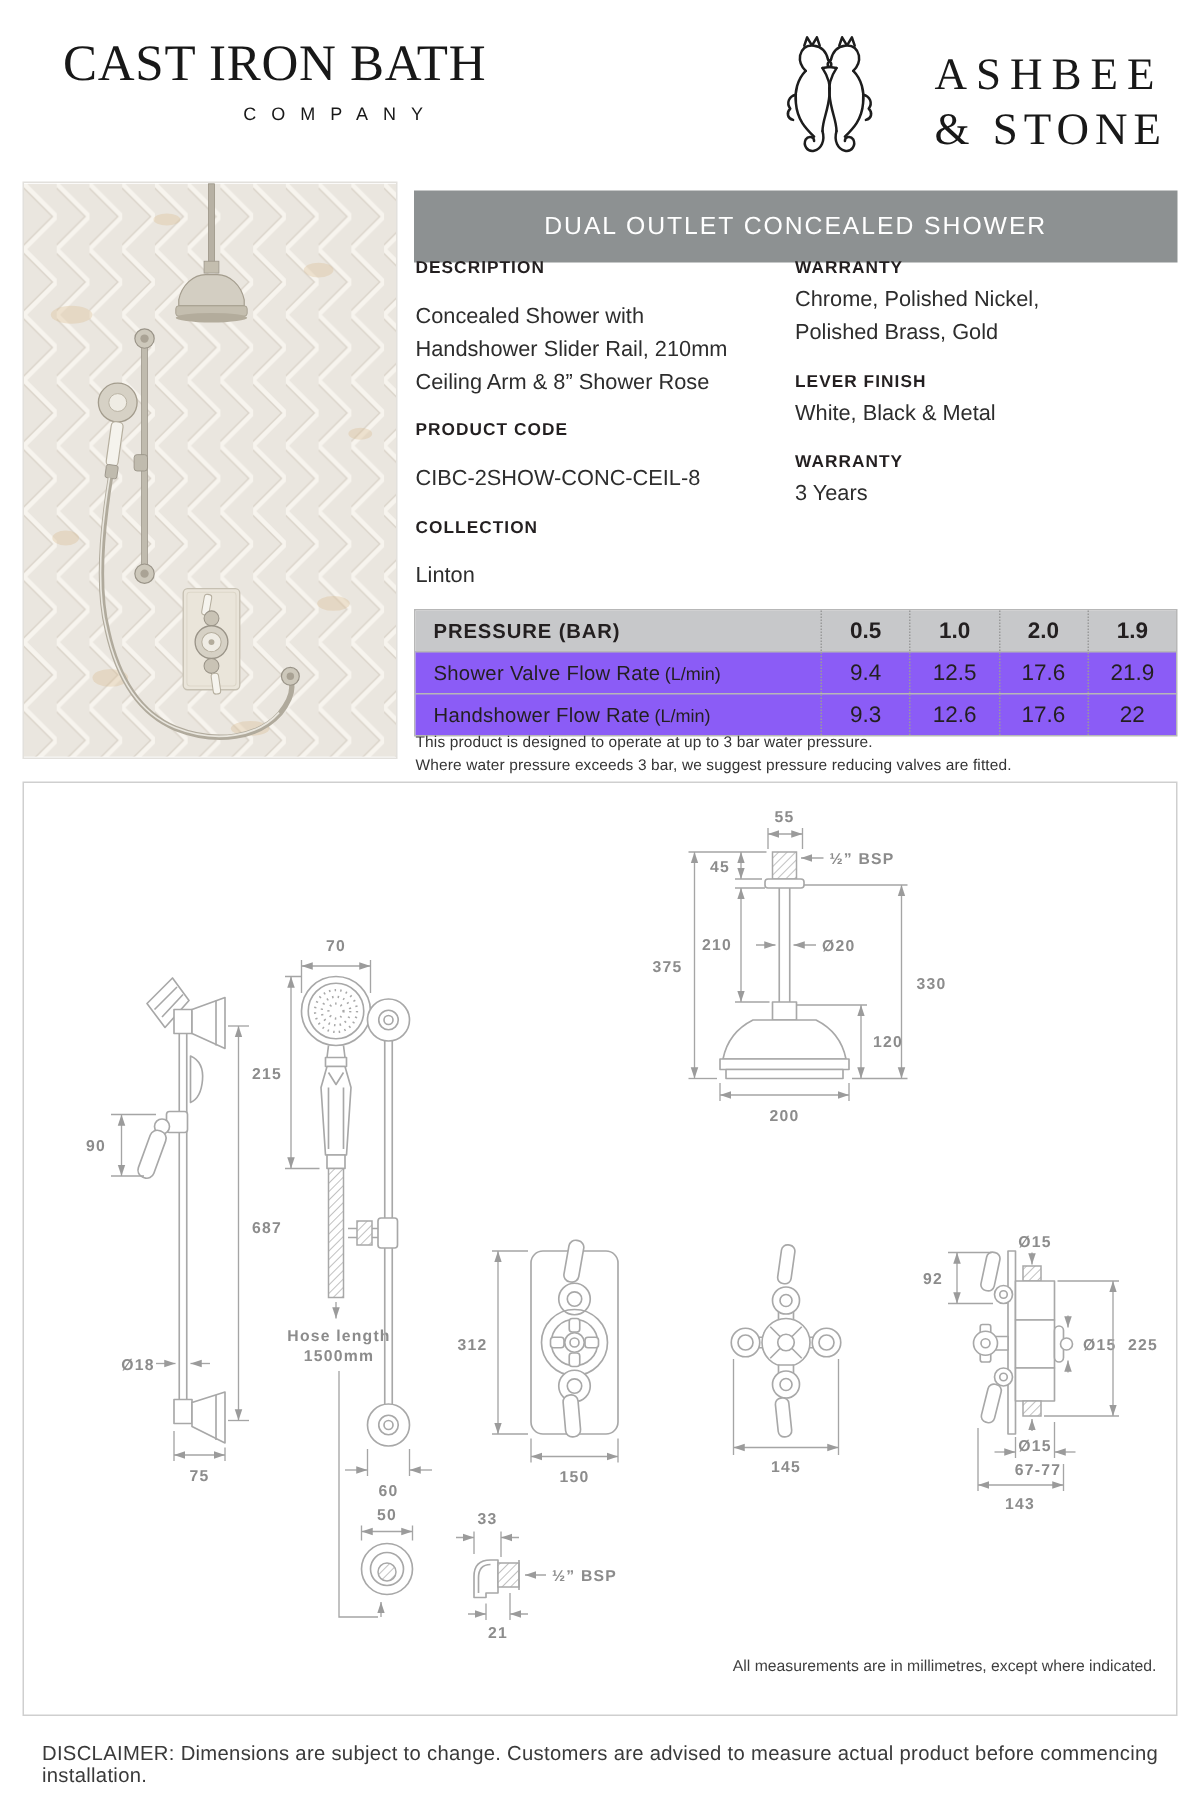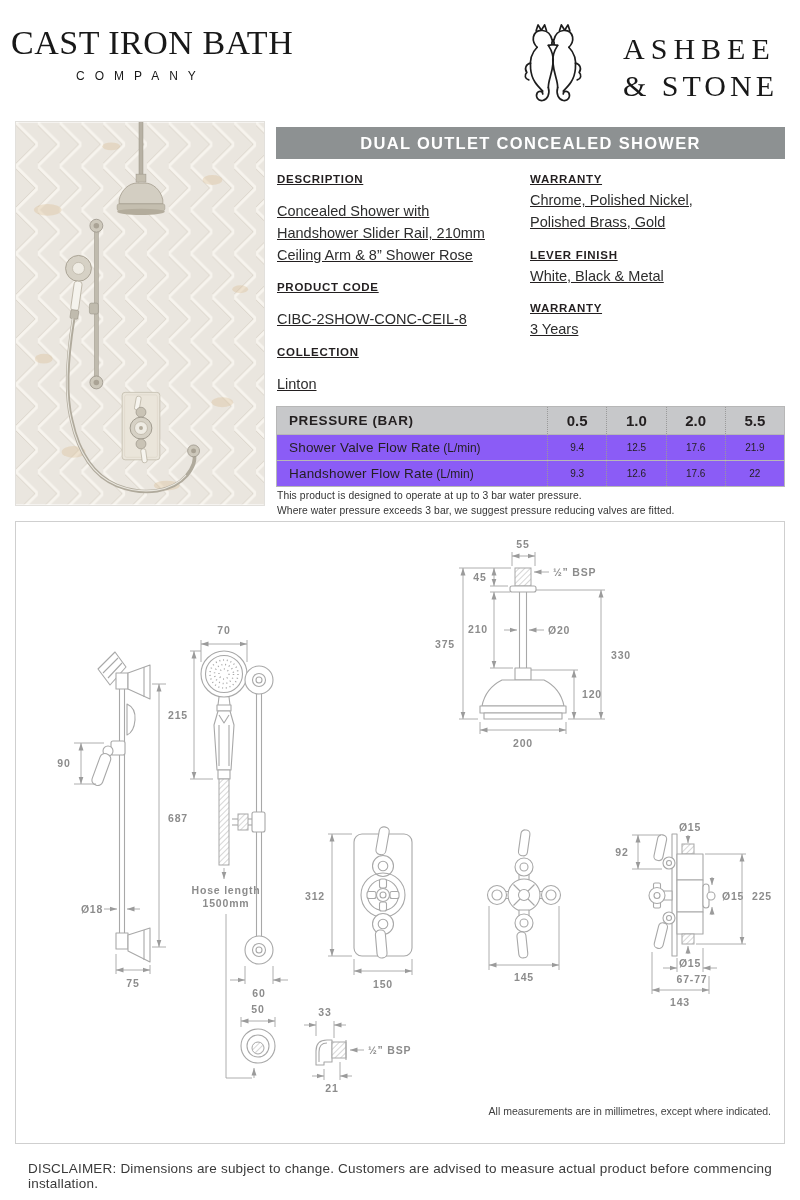--- a/index.html
+++ b/index.html
@@ -1,47 +1,47 @@
 <!DOCTYPE html>
 <html><head>
 <meta charset="utf-8">
 <style>
   html,body{margin:0;padding:0;}
   body{
     width:800px;height:1200px;position:relative;background:#ffffff;
     font-family:"Liberation Sans",sans-serif;color:#231f20;overflow:hidden;
   }
   
-  #logo-left{position:absolute;left:11px;top:24px;width:250px;text-align:center;}
+  #logo-left{position:absolute;left:42px;top:24px;width:250px;text-align:right;}
   .cib-main{font-family:"Liberation Serif",serif;font-size:34px;letter-spacing:.5px;color:#181818;white-space:nowrap;}
   .cib-sub{font-size:12px;font-weight:normal;letter-spacing:10px;padding-left:10px;margin-top:7px;color:#181818;}
   #logo-right{position:absolute;right:22px;top:20px;display:flex;align-items:center;gap:28px;}
   .ashbee{font-family:"Liberation Serif",serif;font-size:30px;color:#181818;line-height:37px;letter-spacing:6px;white-space:nowrap;}
   .ashbee .l2{letter-spacing:4px;}
   
   #photo{position:absolute;left:15px;top:121px;width:250px;height:385px;border:1px solid #e2e0dc;box-sizing:border-box;}
   #photo svg{display:block;width:100%;height:100%;}
   
-  #title-bar{position:absolute;left:276px;top:127px;width:509px;height:32px;background:#8d9192;color:#fff;
-    display:flex;align-items:center;justify-content:center;font-weight:bold;font-size:16.5px;letter-spacing:1.3px;text-align:center;}
+  #title-bar{position:absolute;left:276px;top:127px;width:509px;height:48px;background:#8d9192;color:#fff;
+    display:flex;align-items:center;justify-content:center;font-weight:normal;font-size:16.5px;letter-spacing:1.3px;text-align:center;}
   #details{position:absolute;left:277px;top:173px;width:508px;display:flex;}
   .dcol{width:253px;}
-  .field{margin-bottom:15px;text-decoration:underline;}
+  .field{margin-bottom:15px;}
   .flabel{font-size:11.5px;font-weight:bold;letter-spacing:.7px;margin-bottom:5px;color:#231f20;}
   .fvalue{font-size:14.5px;color:#2d2d2d;line-height:1.5;}
   .dcol.left .fvalue{max-width:228px;margin-top:16px;}
   .dcol.right .fvalue{max-width:218px;}
   
   #ptable{position:absolute;left:276px;top:406px;width:509px;border:1px solid #b7b7b7;box-sizing:border-box;}
   .trow{display:flex;align-items:stretch;}
   .trow.thead{background:#c7c8ca;font-weight:bold;}
   .tlabel{flex:0 0 258px;display:flex;align-items:center;padding:5px 0 5px 12px;font-size:13.5px;letter-spacing:.2px;}
   .thead .tlabel{letter-spacing:.6px;}
   .tunit{font-size:12px;margin-left:3px;letter-spacing:0;}
-  .tval{flex:1;display:flex;align-items:center;justify-content:center;border-left:1px dotted #9a9a9a;font-size:10px;padding:5px 0;}
+  .tval{flex:1;display:flex;align-items:center;justify-content:center;border-left:1px dotted #9a9a9a;font-size:15px;padding:5px 0;}
   .thead .tval{font-size:15px;font-weight:bold;}
   .trow.tbody{border-top:1px solid #b7b7b7;background:#8b5cf6;}
   #tnotes{position:absolute;left:277px;top:488px;font-size:10.3px;color:#333;line-height:1.5;letter-spacing:.1px;}
   
   #drawing{position:absolute;left:15px;top:521px;width:770px;height:623px;border:1px solid #cfcfcf;box-sizing:border-box;background:#fff;}
   #drawing svg{display:block;width:100%;height:100%;}
   #measure-note{position:absolute;right:13px;bottom:26px;font-size:10.5px;color:#3f3f3f;text-align:right;}
   .fx{stroke:#a8a8a8;fill:#fff;stroke-width:1.1;stroke-linejoin:round;}
   .fxn{stroke:#a8a8a8;fill:none;stroke-width:1.1;stroke-linejoin:round;}
   .dim{stroke:#a5a5a5;stroke-width:.9;fill:none;}
@@ -196,21 +196,21 @@
     </div>
   </div>
 </div>
 
 <div id="ptable">
   <div class="trow thead">
     <div class="tlabel">PRESSURE (BAR)</div>
     <div class="tval">0.5</div>
     <div class="tval">1.0</div>
     <div class="tval">2.0</div>
-    <div class="tval">5.5</div>
+    <div class="tval">1.9</div>
   </div>
   <div class="trow tbody">
     <div class="tlabel">
         <span>Shower Valve Flow Rate</span>
         <span class="tunit">(L/min)</span>
       </div>
     <div class="tval">9.4</div>
     <div class="tval">12.5</div>
     <div class="tval">17.6</div>
     <div class="tval">21.9</div>

